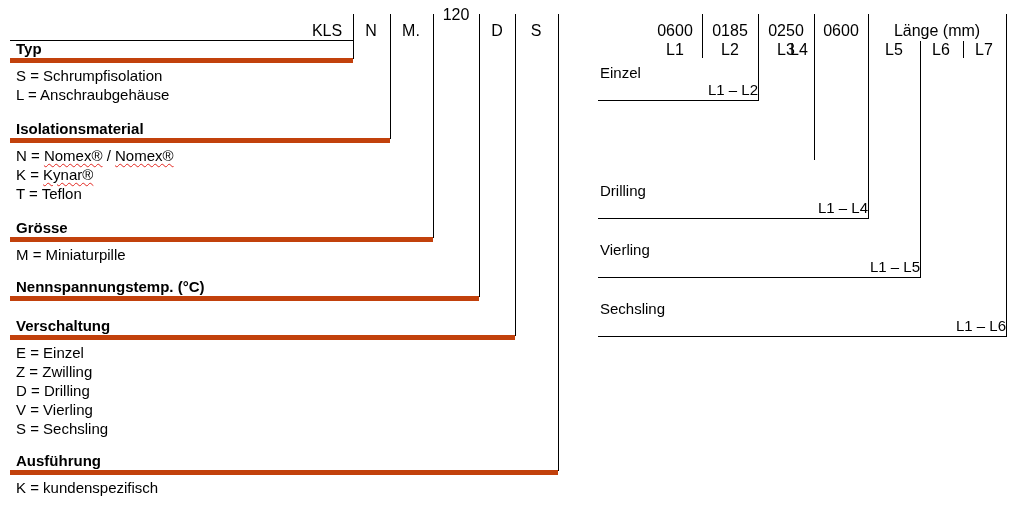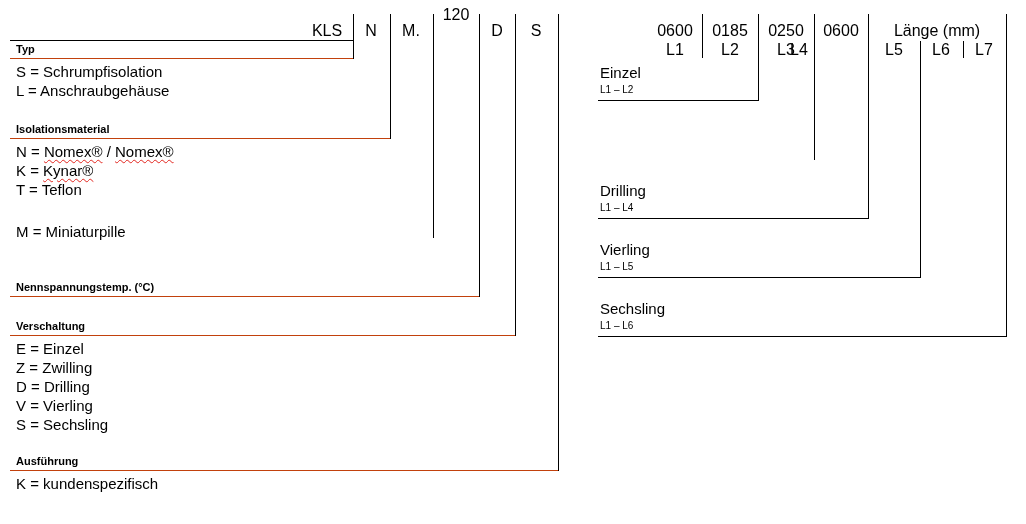--- a/index.html
+++ b/index.html
@@ -12,29 +12,29 @@
   .hc {
     position:absolute; transform:translateX(-50%);
     font-weight:normal; font-size:16px; line-height:18px; white-space:nowrap;
   }
   
   .v { position:absolute; width:1px; background:#000; }
   .h { position:absolute; height:1px; background:#000; }
   
   .lsec { position:absolute; left:10px; }
   .lsec-h {
-    font-weight:bold; font-size:11px; line-height:16px;
-    padding:1px 0 1px 6px; border-bottom:1px solid #c2410c; white-space:nowrap;
+    font-weight:bold; font-size:15px; line-height:16px;
+    padding:1px 0 1px 6px; border-bottom:5px solid #c2410c; white-space:nowrap;
   }
   .lsec-items { padding:3px 0 0 6px; font-size:15px; line-height:19px; }
   .item { white-space:pre-wrap; }
   
   .rsec { position:absolute; left:598px; border-bottom:1px solid #000; padding:0 0 2px 2px; }
   .rsec-t { font-weight:normal; font-size:15px; line-height:19px; white-space:nowrap; }
-  .rsec-r { font-size:10px; line-height:16px; white-space:nowrap; }
+  .rsec-r { font-size:15px; line-height:16px; white-space:nowrap;text-align:right; }
   
   .sq {
     text-decoration-line:underline;
     text-decoration-style:wavy;
     text-decoration-color:#e2261f;
     text-decoration-thickness:1px;
     text-underline-offset:2px;
   }
 </style>
 </head>
@@ -91,20 +91,21 @@
   <div class="lsec" style="top:120px; width:380px">
     <div class="lsec-h">Isolationsmaterial</div>
     <div class="lsec-items">
       <div class="item"><span>N = </span><span class="sq">Nomex®</span><span> / </span><span class="sq">Nomex®</span></div>
       <div class="item"><span>K = </span><span class="sq">Kynar®</span></div>
       <div class="item">T = Teflon</div>
     </div>
   </div>
 
   <div class="lsec" style="top:219px; width:423px">
+    <div class="lsec-h">Grösse</div>
     <div class="lsec-items">
       <div class="item">M = Miniaturpille</div>
     </div>
   </div>
 
   <div class="lsec" style="top:278px; width:469px">
     <div class="lsec-h">Nennspannungstemp. (°C)</div>
   </div>
 
   <div class="lsec" style="top:317px; width:505px">

